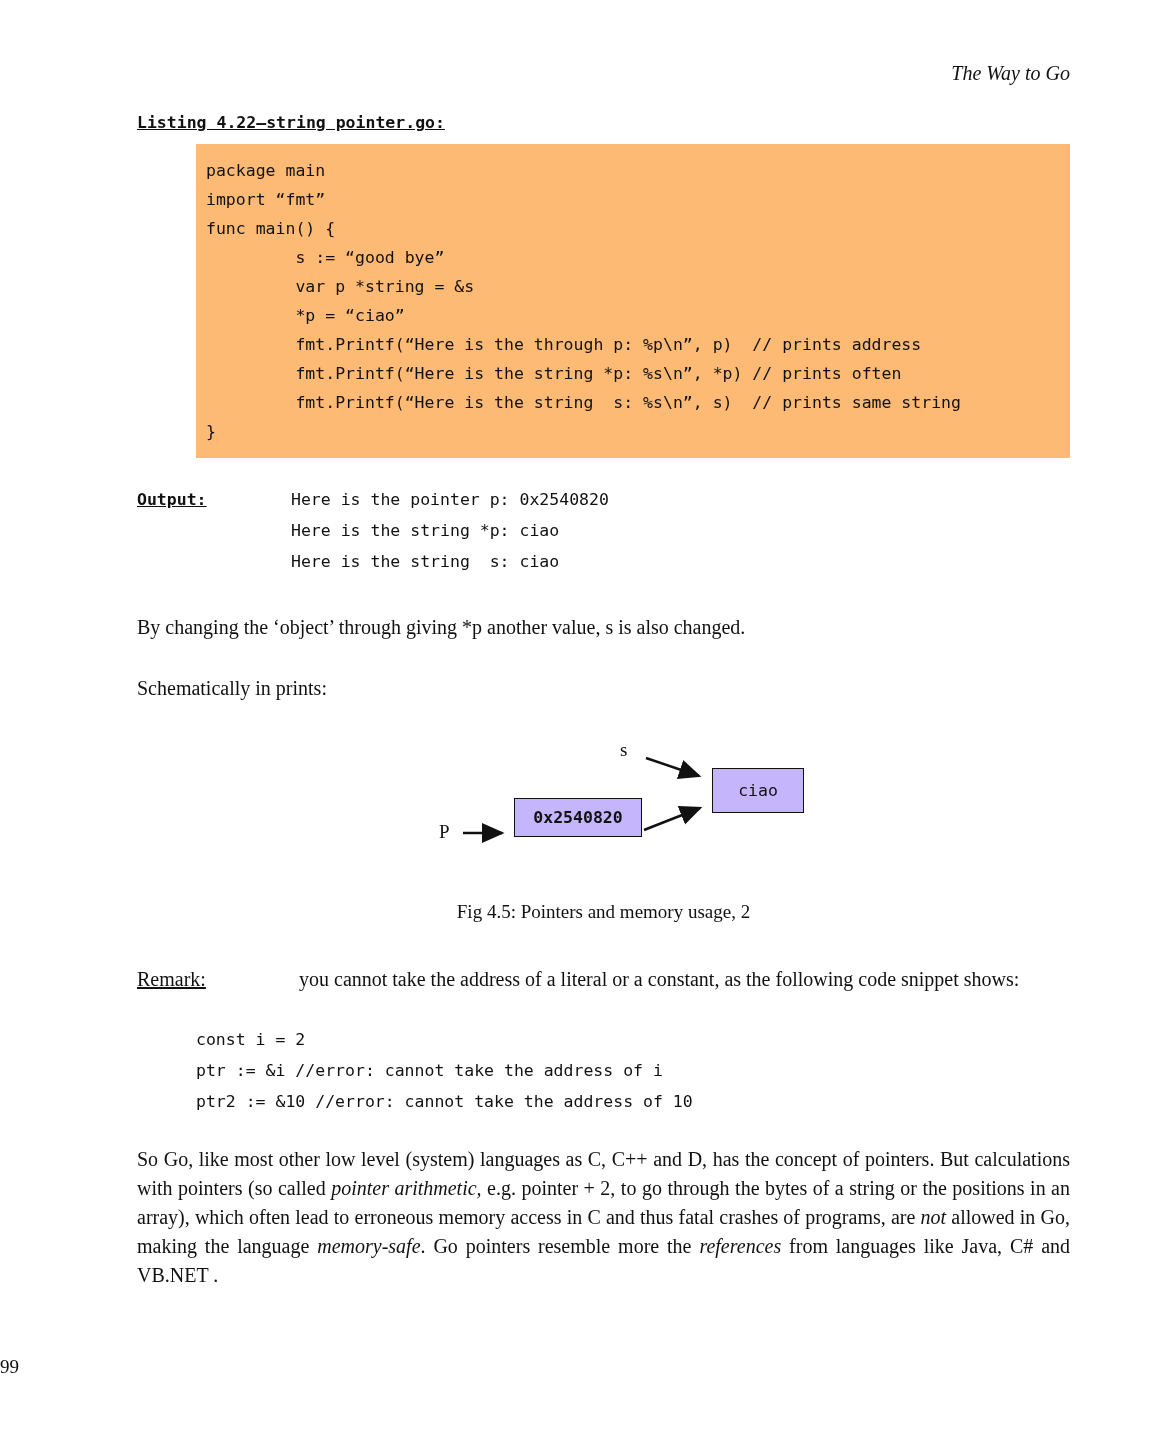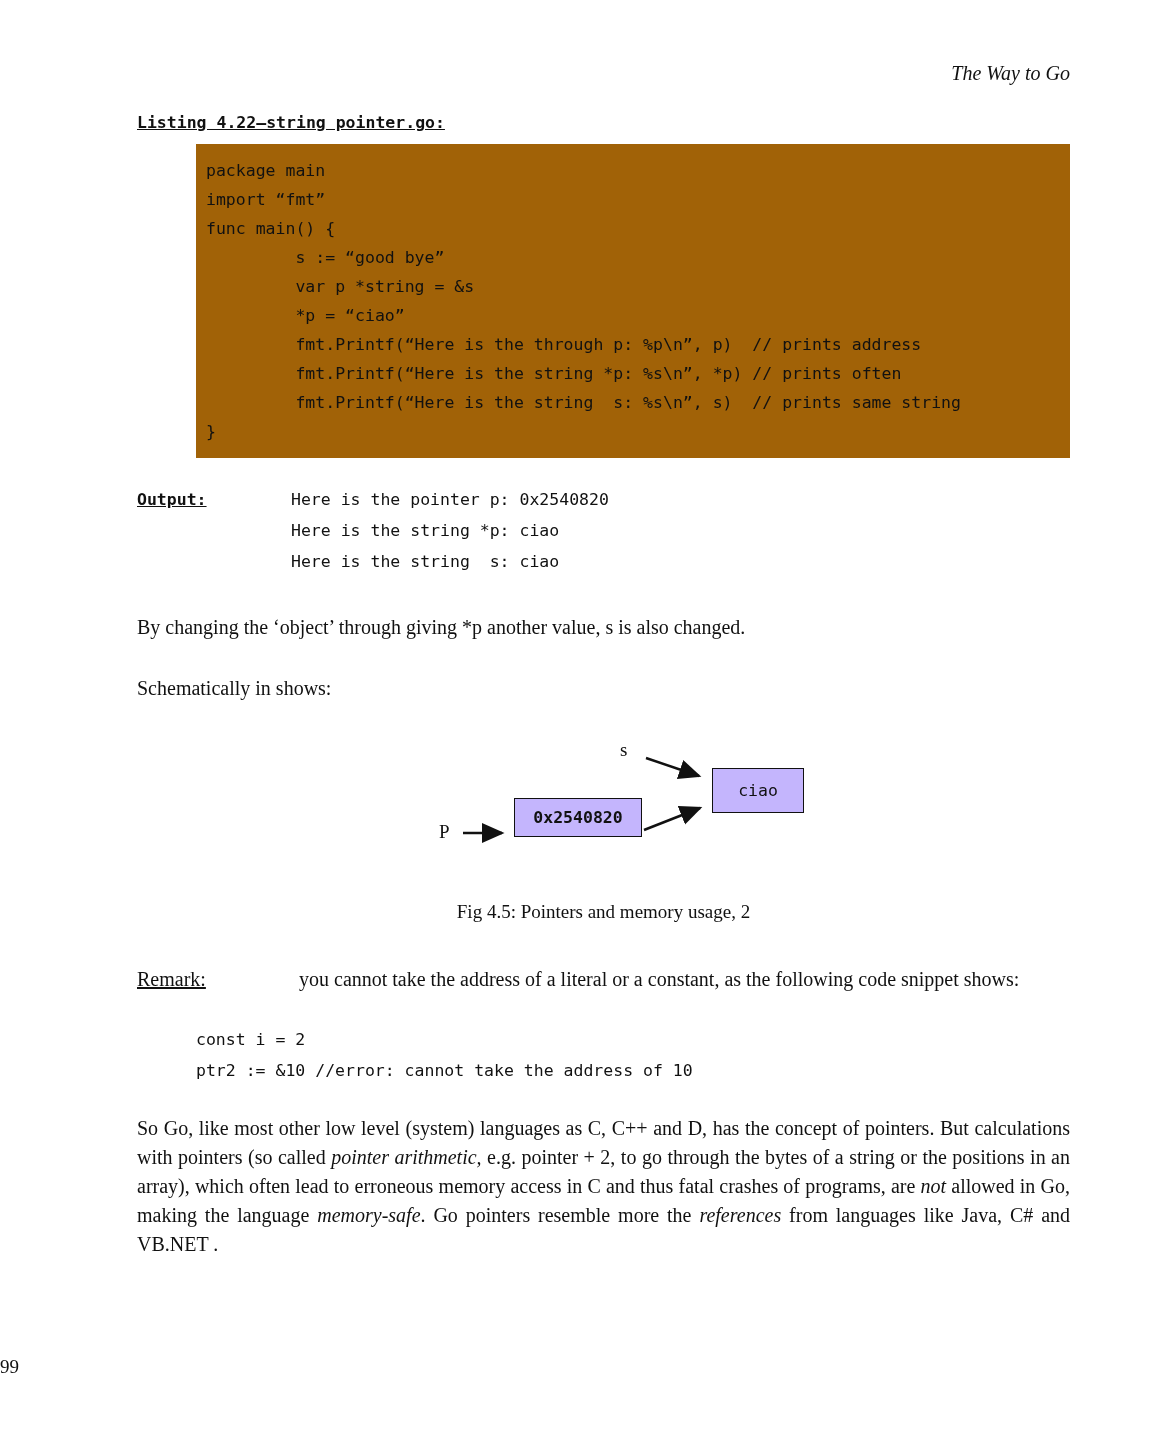--- a/index.html
+++ b/index.html
@@ -16,21 +16,21 @@
 
   .listing-title {
     font-family: "DejaVu Sans Mono", "Liberation Mono", monospace;
     font-size: 16.5px;
     font-weight: 600;
     text-decoration: underline;
     margin-bottom: 12px;
   }
 
   .code-block {
-    background: #a16207;
+    background: #fdba74;
     margin-left: 59px;
     padding: 12px 12px 12px 10px;
     margin-bottom: 26px;
   }
   .code-line {
     font-family: "DejaVu Sans Mono", "Liberation Mono", monospace;
     font-size: 16.5px;
     line-height: 29px;
     white-space: pre;
   }
@@ -129,21 +129,21 @@
     <div class="output-label">Output:</div>
     <div class="output-lines">
       <div class="code-line">Here is the pointer p: 0x2540820</div>
       <div class="code-line">Here is the string *p: ciao</div>
       <div class="code-line">Here is the string  s: ciao</div>
     </div>
   </div>
 
   <p class="body-text">By changing the ‘object’ through giving *p another value, s is also changed.</p>
 
-  <p class="body-text">Schematically in shows:</p>
+  <p class="body-text">Schematically in prints:</p>
 
   <div class="diagram" style="margin-left:-137px; width:1168px;">
     <svg width="1168" height="140">
       <defs>
         <marker id="arrow" markerWidth="10" markerHeight="9" refX="8" refY="4" orient="auto">
           <path d="M0,0 L9,4 L0,8 z" fill="#111"></path>
         </marker>
       </defs>
       <line x1="646" y1="23" x2="699" y2="41" stroke="#111" stroke-width="2.5" marker-end="url(#arrow)"></line>
       <line x1="463" y1="98" x2="502" y2="98" stroke="#111" stroke-width="2.5" marker-end="url(#arrow)"></line>
@@ -158,20 +158,21 @@
       <span>0x2540820</span>
     </div>
   </div>
 
   <div class="caption">Fig 4.5: Pointers and memory usage, 2</div>
 
   <p class="body-text remark"><span class="remark-label">Remark:</span><span>you cannot take the address of a literal or a constant, as the following code snippet shows:</span></p>
 
   <div class="snippet">
     <div class="code-line">const i = 2</div>
+    <div class="code-line">ptr := &amp;i //error: cannot take the address of i</div>
     <div class="code-line">ptr2 := &amp;10 //error: cannot take the address of 10</div>
   </div>
 
   <p class="body-text closing"><span>So Go, like most other low level (system) languages as C, C++ and D, has the concept of pointers. But calculations with pointers (so called </span><span class="it">pointer arithmetic,</span><span> e.g. pointer + 2, to go through the bytes of a string or the positions in an array), which often lead to erroneous memory access in C and thus fatal crashes of programs, are </span><span class="it">not</span><span> allowed in Go, making the language </span><span class="it">memory-safe</span><span>. Go pointers resemble more the </span><span class="it">references</span><span> from languages like Java, C# and VB.NET .</span></p>
 
 </div>
 
 <div class="page-number">99</div>
 
 </body></html>

